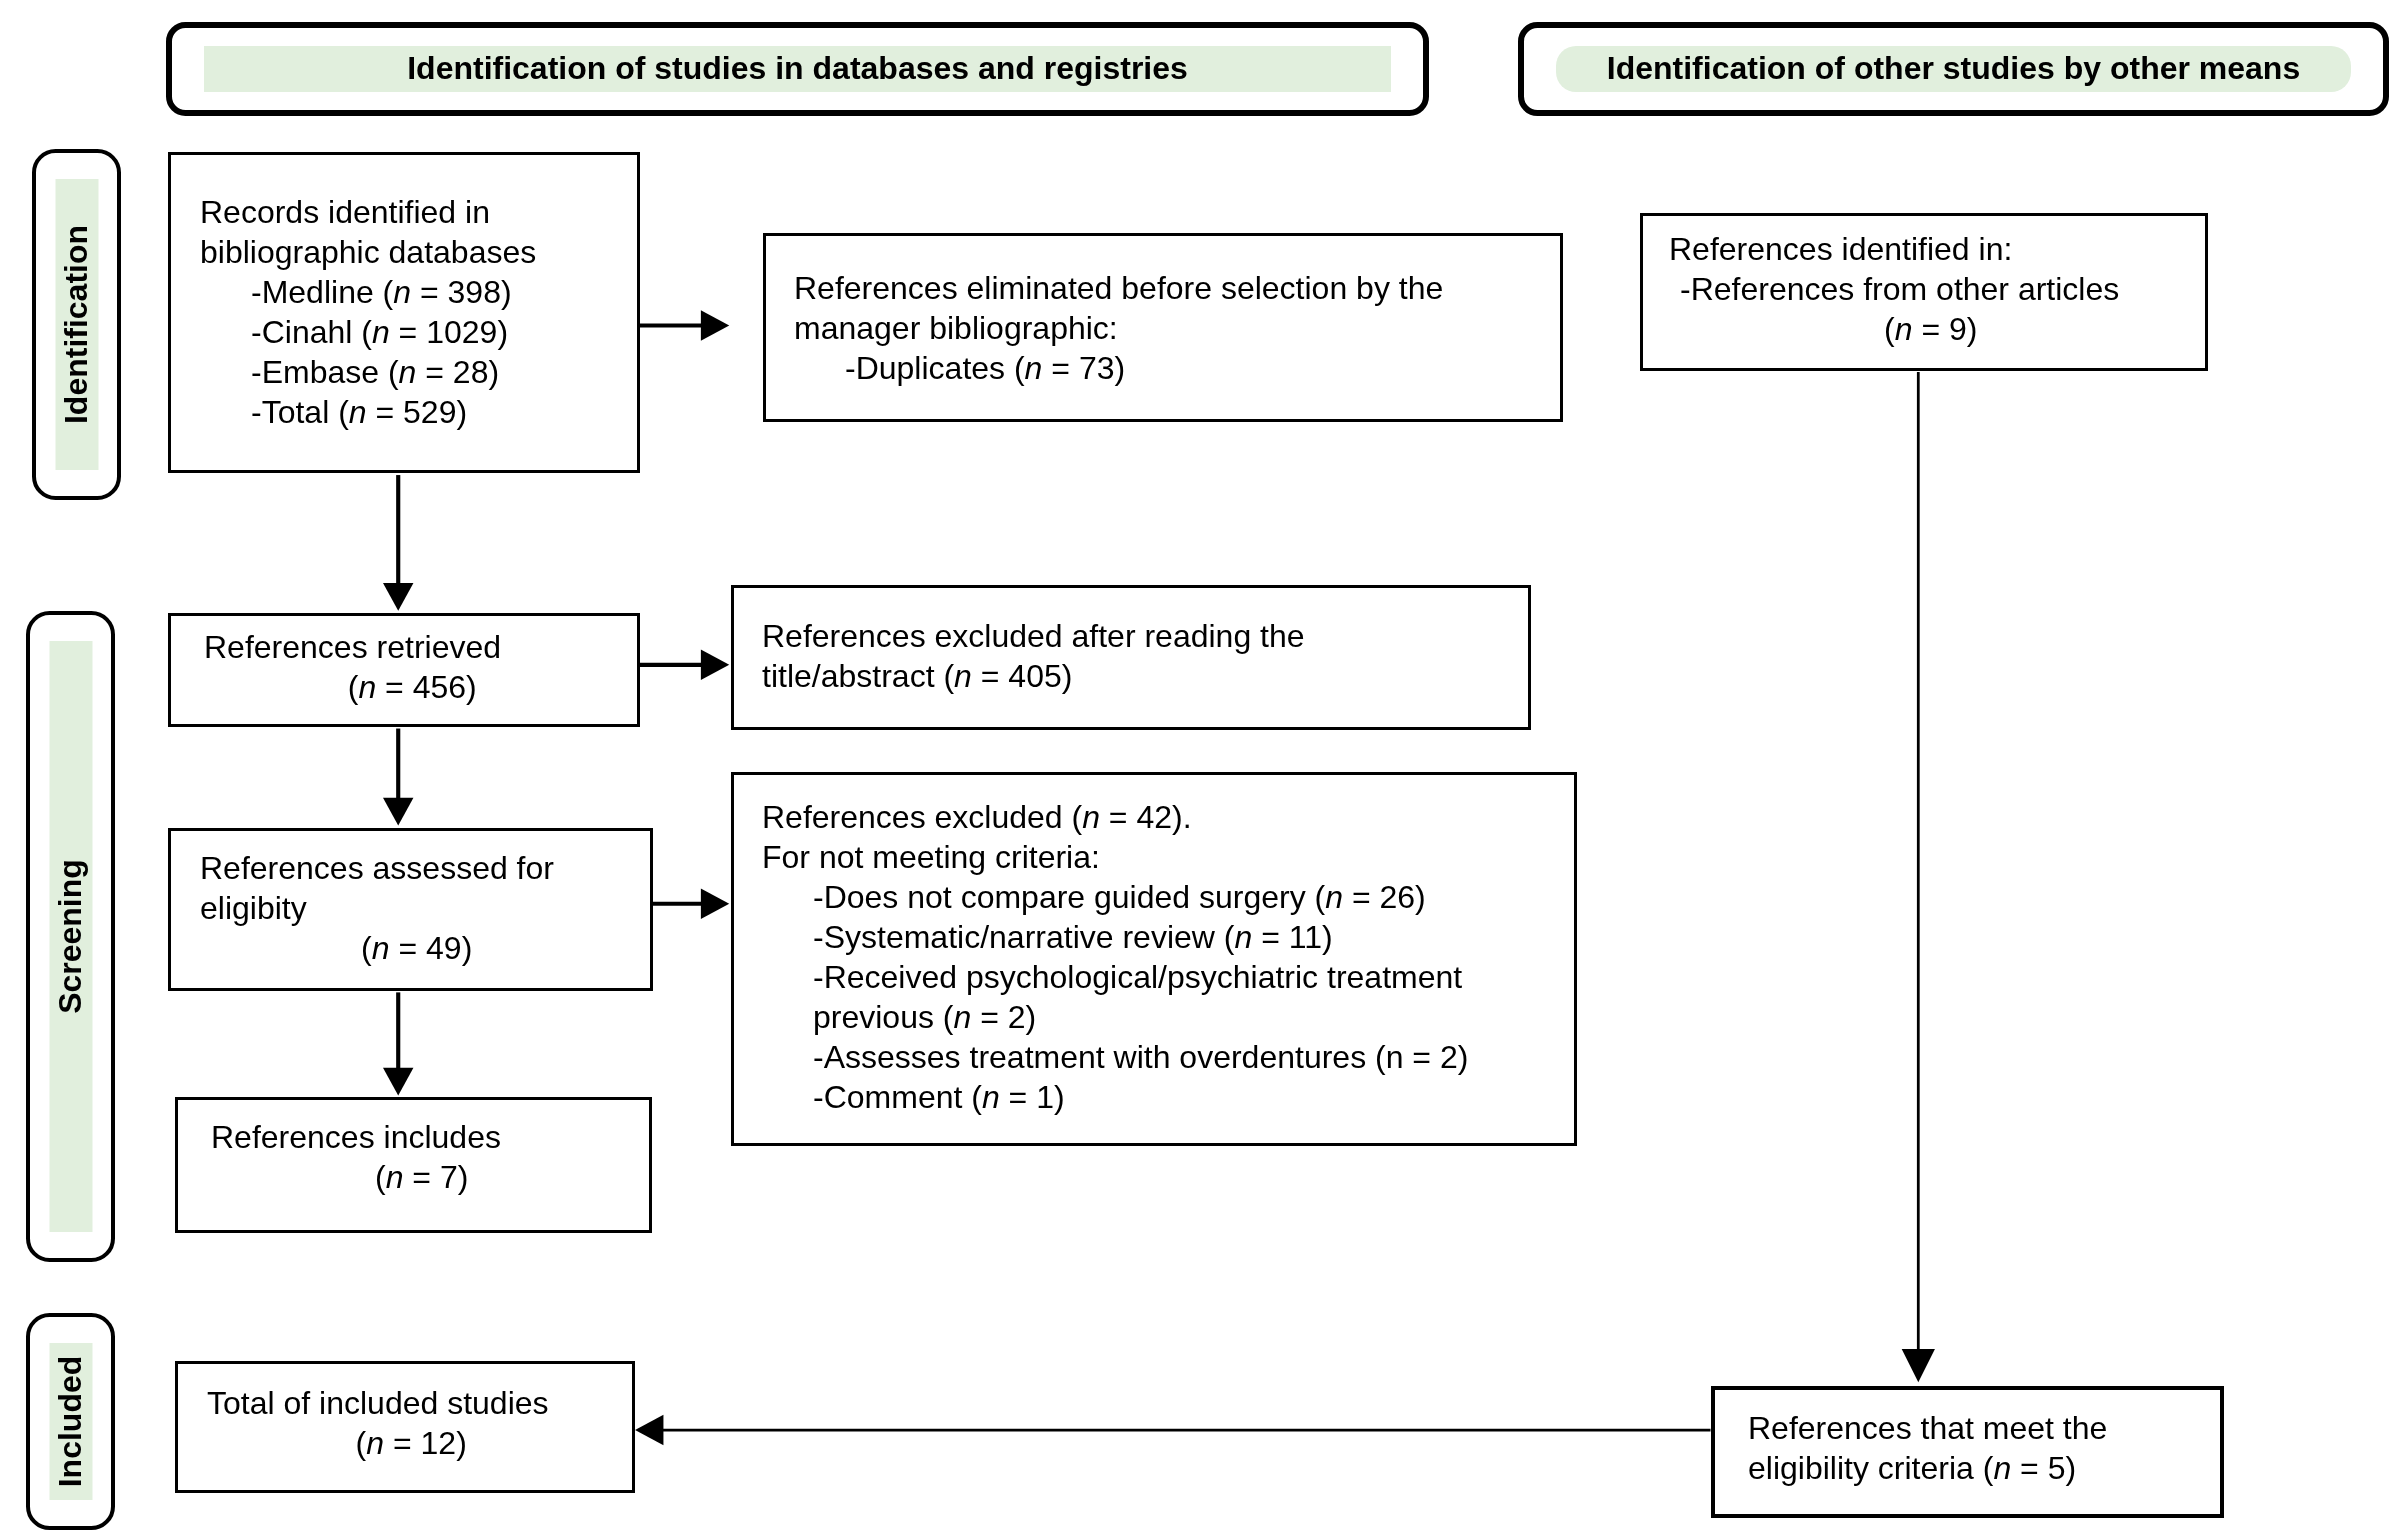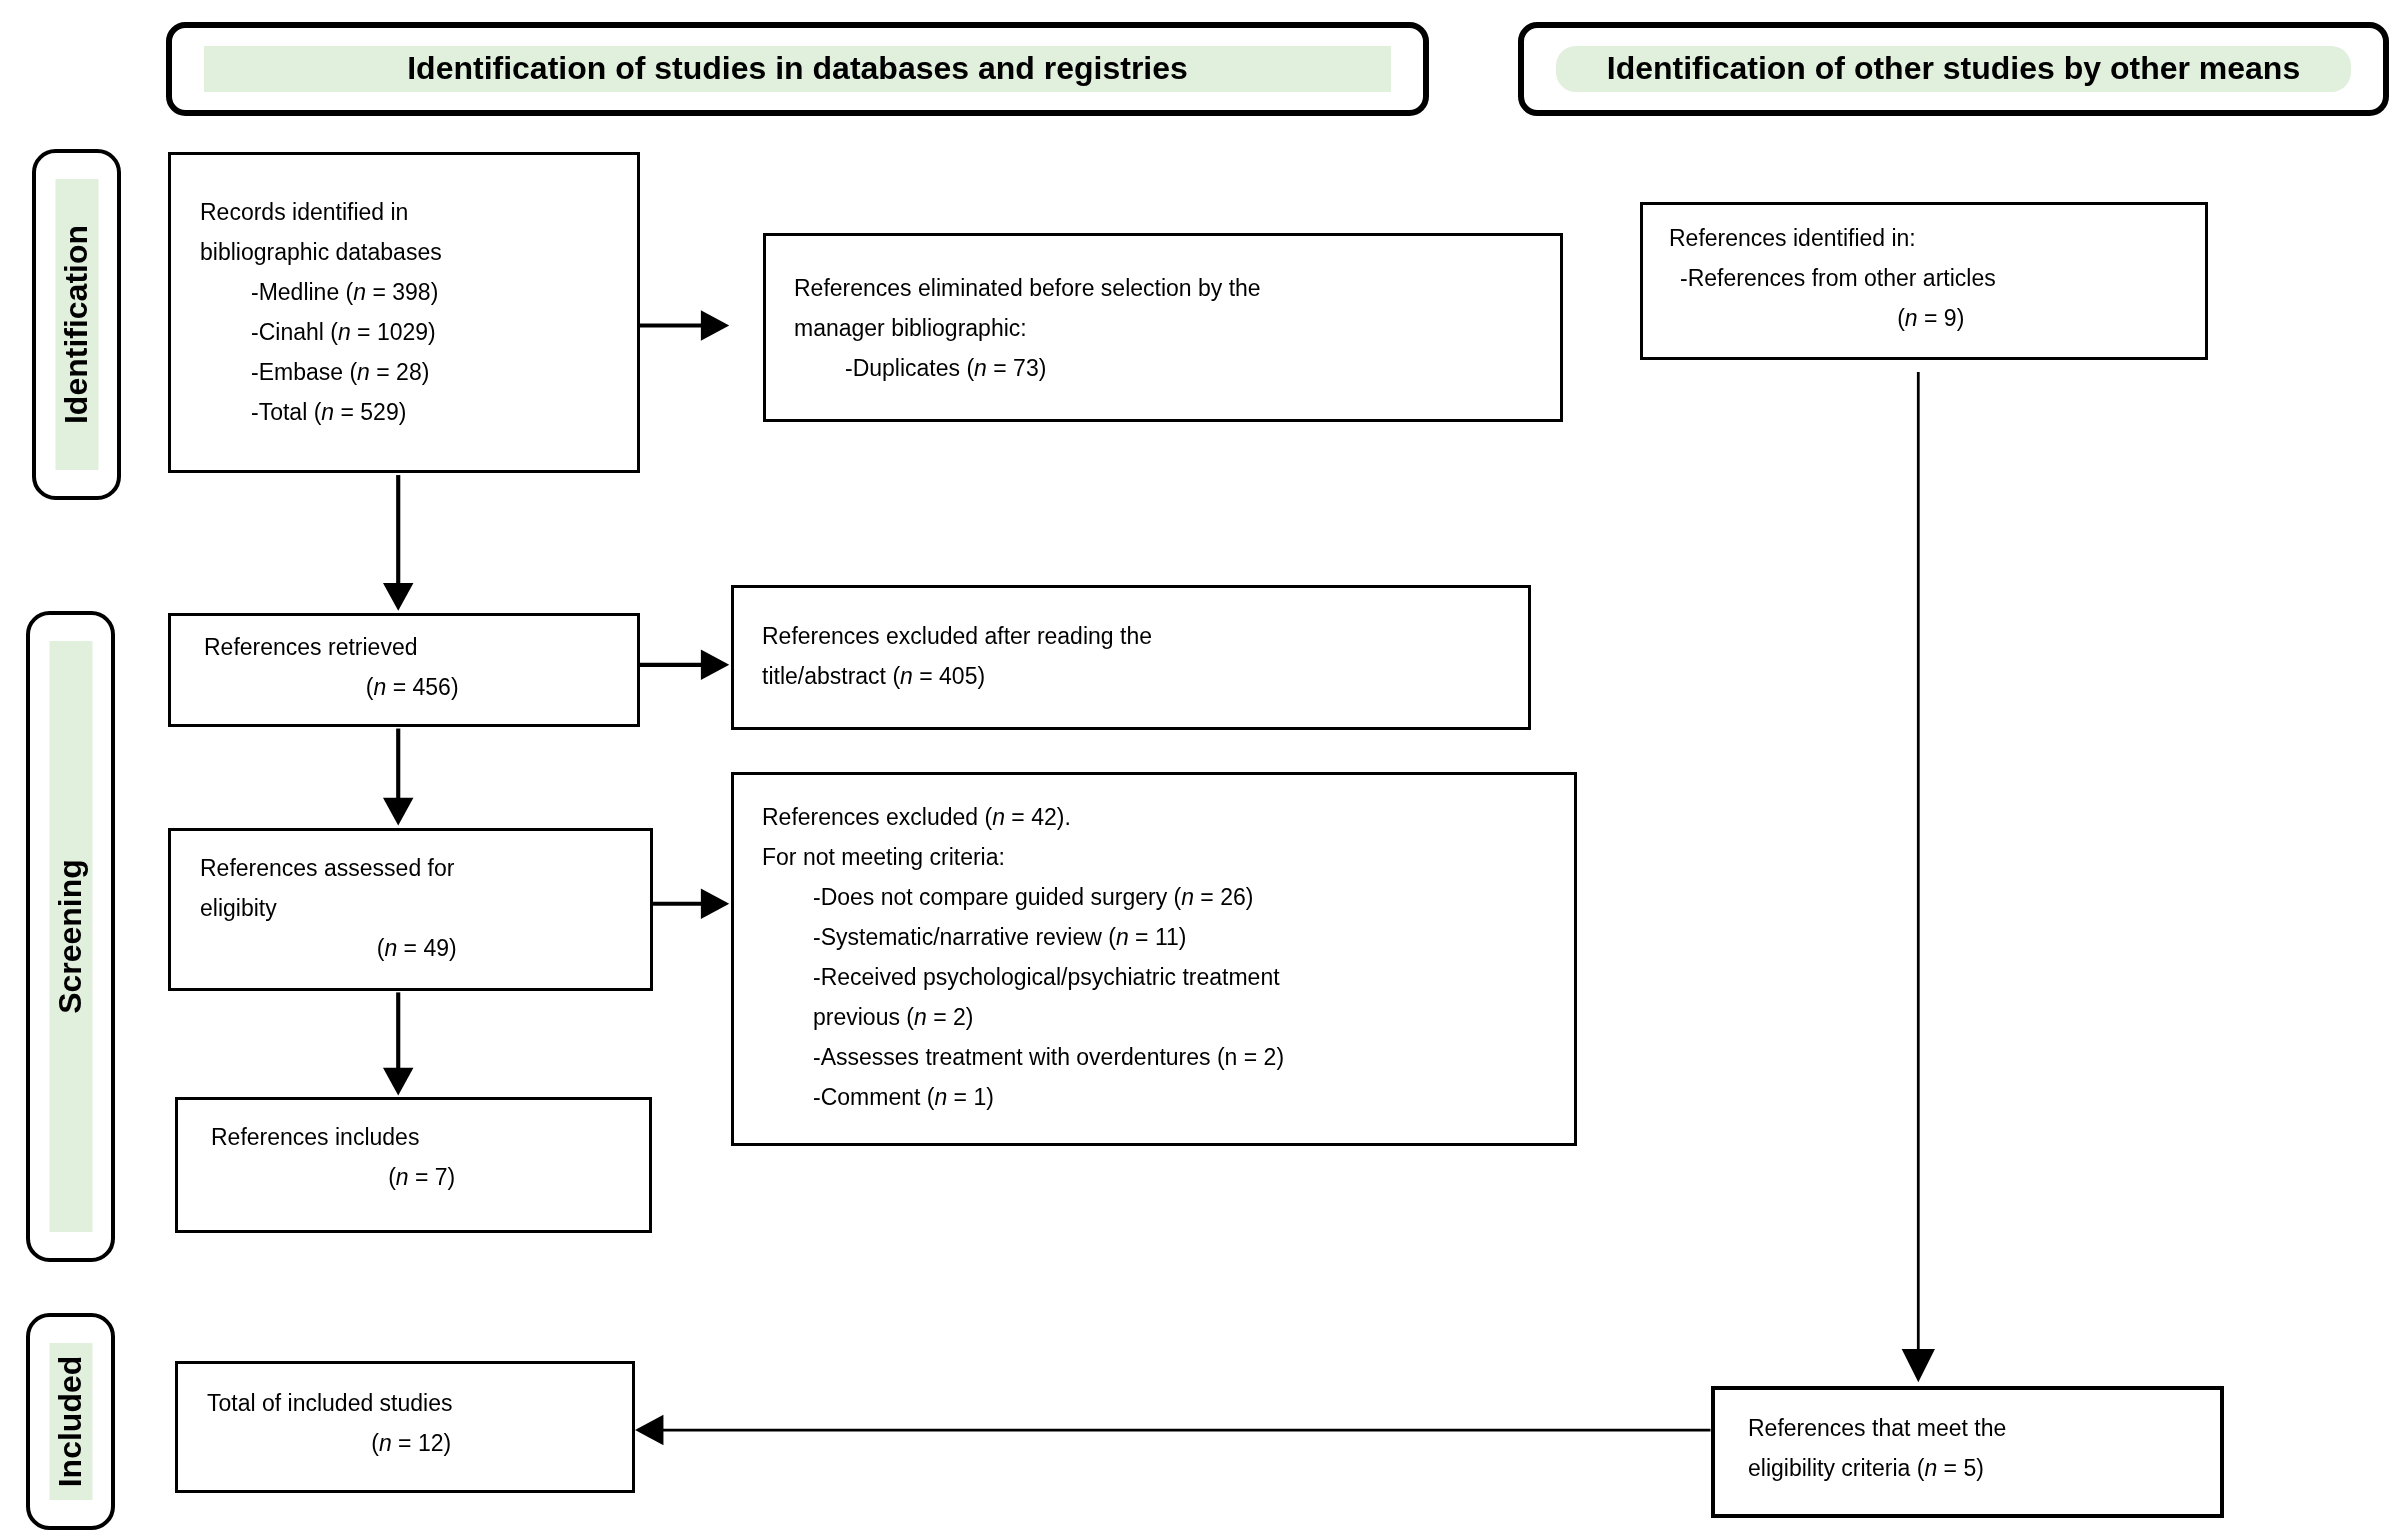--- a/index.html
+++ b/index.html
@@ -1,20 +1,20 @@
 <!DOCTYPE html>
 <html style="font-size:11px"><head>
 <meta charset="utf-8">
 <style>
   html,body{margin:0;padding:0;background:#ffffff;}
   #stage{position:relative;width:2401px;height:1536px;background:#ffffff;
          font-family:"Liberation Sans","DejaVu Sans",sans-serif;color:#000;overflow:hidden;}
   
   .tbox{position:absolute;background:#fff;border:3.5px solid #000;box-sizing:border-box;
-        font-size:23px;line-height:40px;}
+        font-size:32px;line-height:40px;}
   .line{white-space:pre-wrap;}
   .indent{padding-left:51px;}
   .indent-sm{padding-left:11px;}
   .center{text-align:center;padding-left:0;}
   i{font-style:italic;}
   
   .header{position:absolute;background:#fff;border:6.2px solid #000;border-radius:19.4px;box-sizing:border-box;}
   .header-band{position:absolute;top:18px;bottom:18px;left:32px;right:32px;
                display:flex;align-items:center;justify-content:center;}
   .header-band .htext{font-size:32px;font-weight:bold;text-align:center;}
@@ -30,21 +30,21 @@
   .lbl-included{left:26px;top:1313px;width:89px;height:217px;}
   
   .box-a{left:168px;top:152px;width:472px;height:321px;padding:37px 16.6px 0 29px;}
   .box-b{left:731px;top:233px;width:800px;height:189px;padding:32px 16.6px 0 28px;margin-left:32px;}
   .box-c{left:168px;top:613px;width:472px;height:114px;padding:11px 16.6px 0 33px;}
   .box-d{left:731px;top:585px;width:800px;height:145px;padding:28px 16.6px 0 28px;}
   .box-e{left:168px;top:828px;width:485px;height:163px;padding:16.6px 16.6px 0 29px;}
   .box-f{left:731px;top:772px;width:846px;height:374px;padding:22px 12.5px 0 28px;}
   .box-g{left:175px;top:1097px;width:477px;height:136px;padding:16.6px 16.6px 0 33px;}
   .box-h{left:175px;top:1361px;width:460px;height:132px;padding:19.4px 16.6px 0 29px;}
-  .box-i{left:1640px;top:202px;width:568px;height:158px;padding:12.5px 12.5px 0 26px;}
+  .box-i{left:1640px;top:213px;width:568px;height:158px;padding:12.5px 12.5px 0 26px;}
   .box-j{left:1711px;top:1386px;width:513px;height:132px;border-width:4.2px;padding:18px 18px 0 33px;}
   
   #arrows{position:absolute;left:0;top:0;width:2401px;height:1536px;}
   #arrows line{stroke:#000;}
   #arrows polygon{fill:#000;}
 </style>
 </head>
 <body>
 
 <div id="stage">

